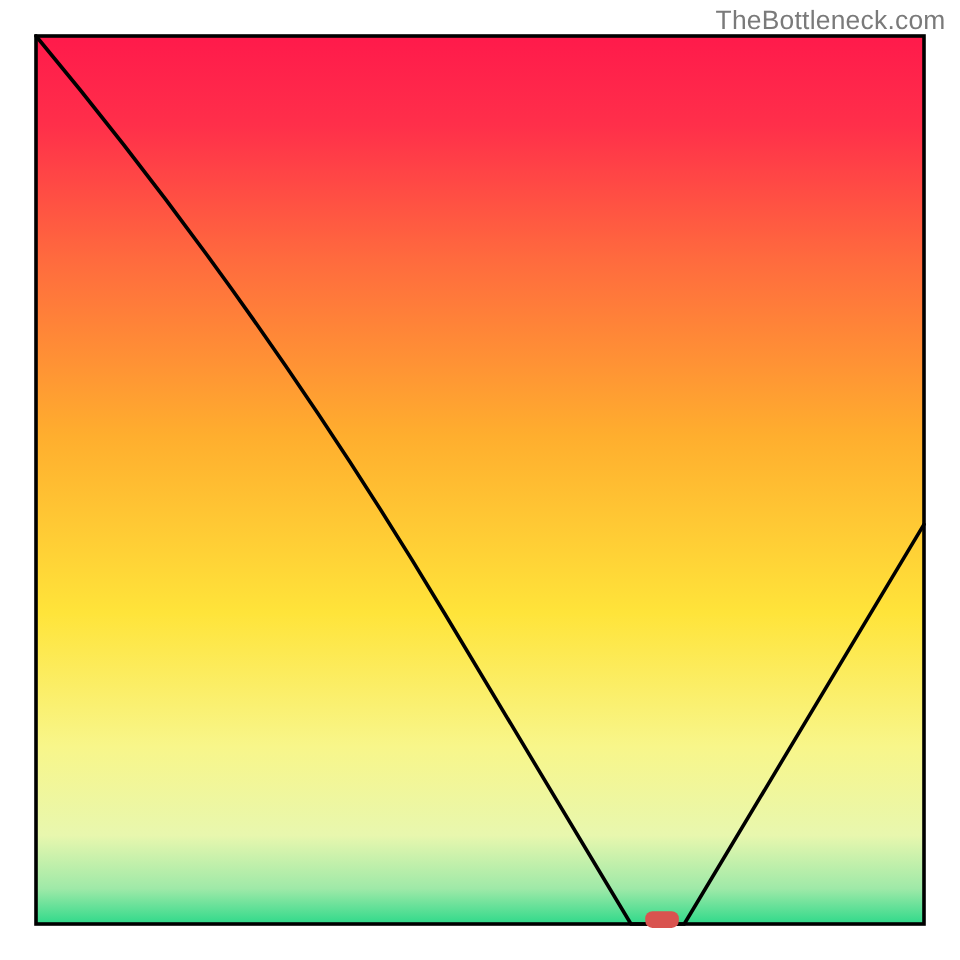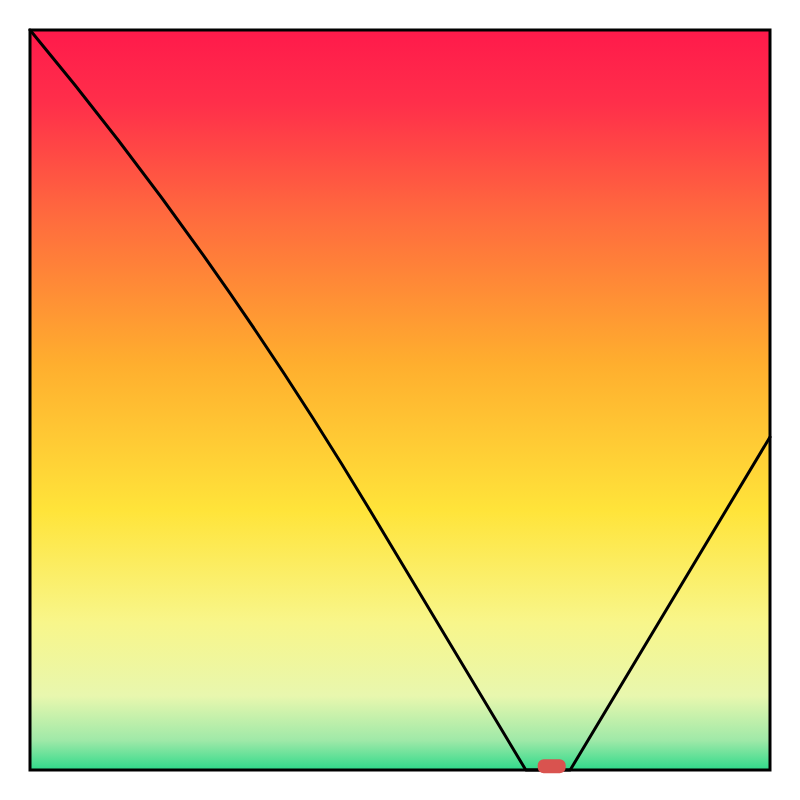--- a/index.html
+++ b/index.html
@@ -30,20 +30,21 @@
     top: 0;
     left: 0;
     width: 800px;
     height: 800px;
   }
 </style>
 </head>
 <body>
 
 <div class="chart-container">
+  <div class="watermark">TheBottleneck.com</div>
   <svg class="plot" viewBox="0 0 800 800">
     <defs>
       <linearGradient id="bgGrad" x1="0" y1="0" x2="0" y2="1">
           <stop offset="0.0%" stop-color="#ff1a4b"></stop>
           <stop offset="10.0%" stop-color="#ff2f4a"></stop>
           <stop offset="25.0%" stop-color="#ff6a3e"></stop>
           <stop offset="45.0%" stop-color="#ffae2e"></stop>
           <stop offset="65.0%" stop-color="#ffe43a"></stop>
           <stop offset="80.0%" stop-color="#f8f68a"></stop>
           <stop offset="90.0%" stop-color="#e8f7ae"></stop>

